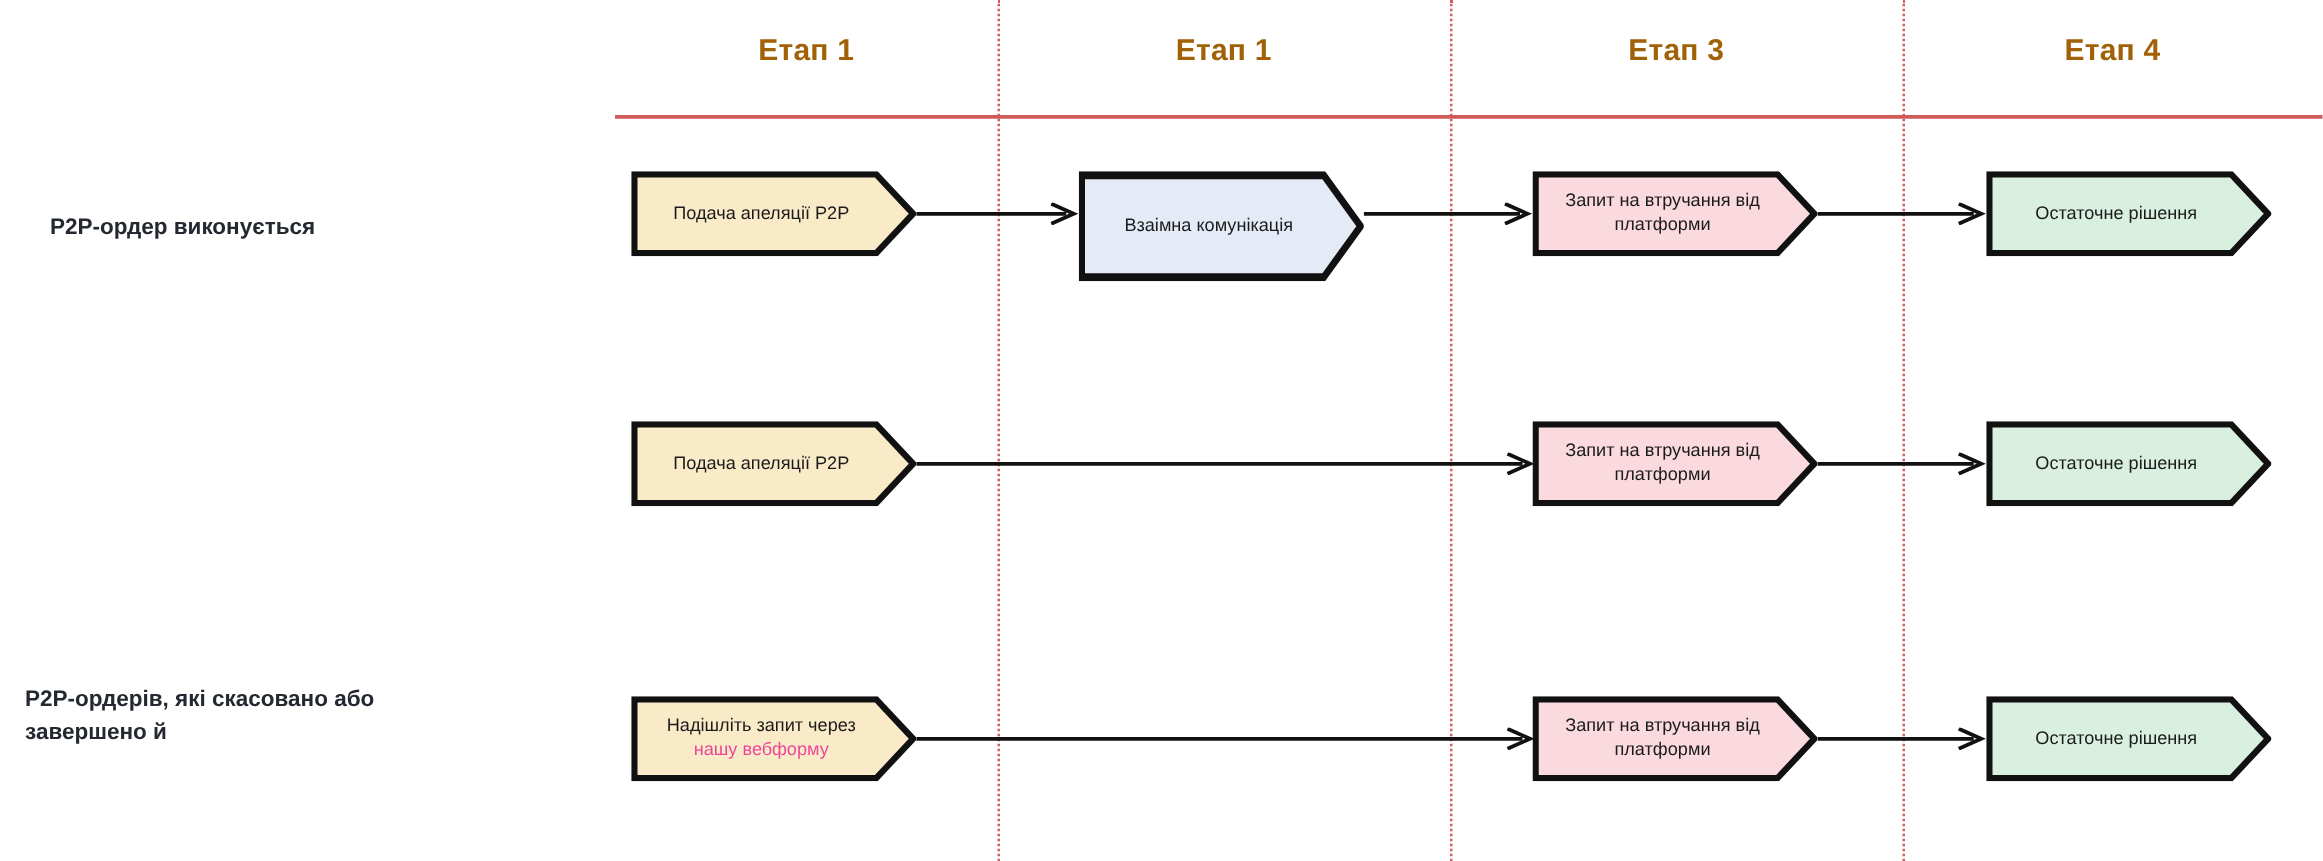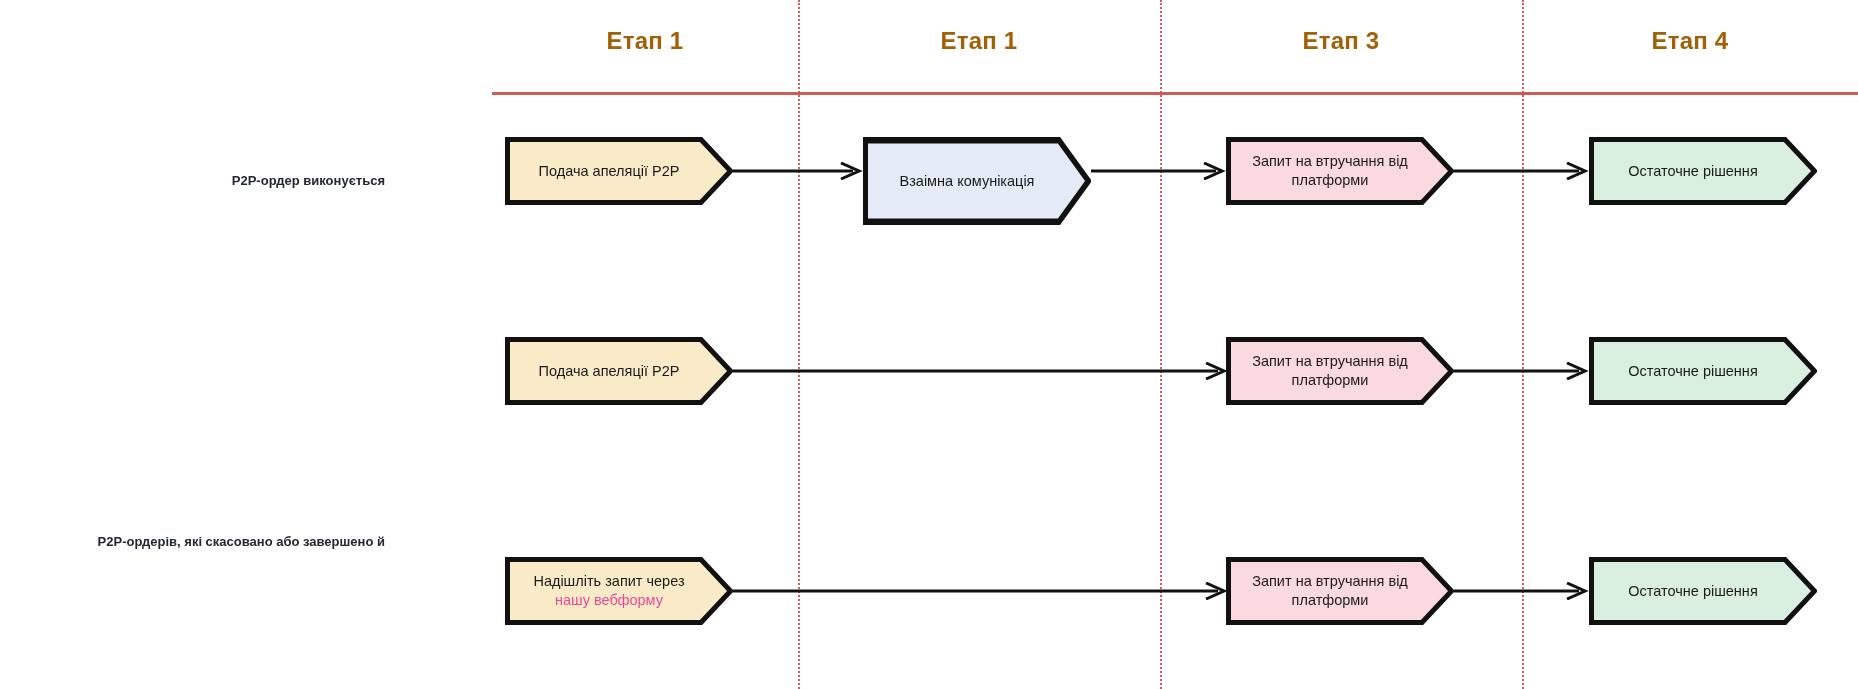--- a/index.html
+++ b/index.html
@@ -24,22 +24,22 @@
   .stage-title{
     position:absolute;top:26px;height:30px;
     text-align:center;
     font-size:24px;font-weight:bold;color:#a16207;
     letter-spacing:.2px;line-height:30px;
   }
 
   
   .row-label{
     position:absolute;
-    text-align:right;
-    font-size:13px;font-weight:bold;color:#242830;
+    text-align:left;
+    font-size:18px;font-weight:bold;color:#242830;
     line-height:26px;
   }
 
   
   .chev{
     position:absolute;
     box-sizing:border-box;
     display:flex;align-items:center;justify-content:center;
     text-align:center;
     font-size:14.5px;color:#1b1b1b;line-height:19px;
@@ -149,21 +149,21 @@
     </svg>
   </div>
 
   <div class="chev" style="left:1589px;top:337px;width:228px;height:68px;">
     <svg viewBox="0 0 228 68" preserveAspectRatio="none">
       <path d="M2.5 2.5 H196 L225.5 34 L196 65.5 H2.5 Z" fill="#d9f0e0" stroke="#111111" stroke-width="5" stroke-linejoin="miter"></path>
     </svg>
     <span class="inner">Остаточне рішення</span>
   </div>
 
-  <div class="row-label" style="left:20px;top:529px;width:365px;">
+  <div class="row-label" style="left:20px;top:546px;width:365px;">
     <div>P2P-ордерів, які скасовано або завершено й</div>
   </div>
 
   <div class="chev" style="left:505px;top:557px;width:228px;height:68px;">
     <svg viewBox="0 0 228 68" preserveAspectRatio="none">
       <path d="M2.5 2.5 H196 L225.5 34 L196 65.5 H2.5 Z" fill="#faebc8" stroke="#111111" stroke-width="5" stroke-linejoin="miter"></path>
     </svg>
     <span class="inner">
       <span>Надішліть запит через</span><br>
       <span class="lnk">нашу вебформу</span>

